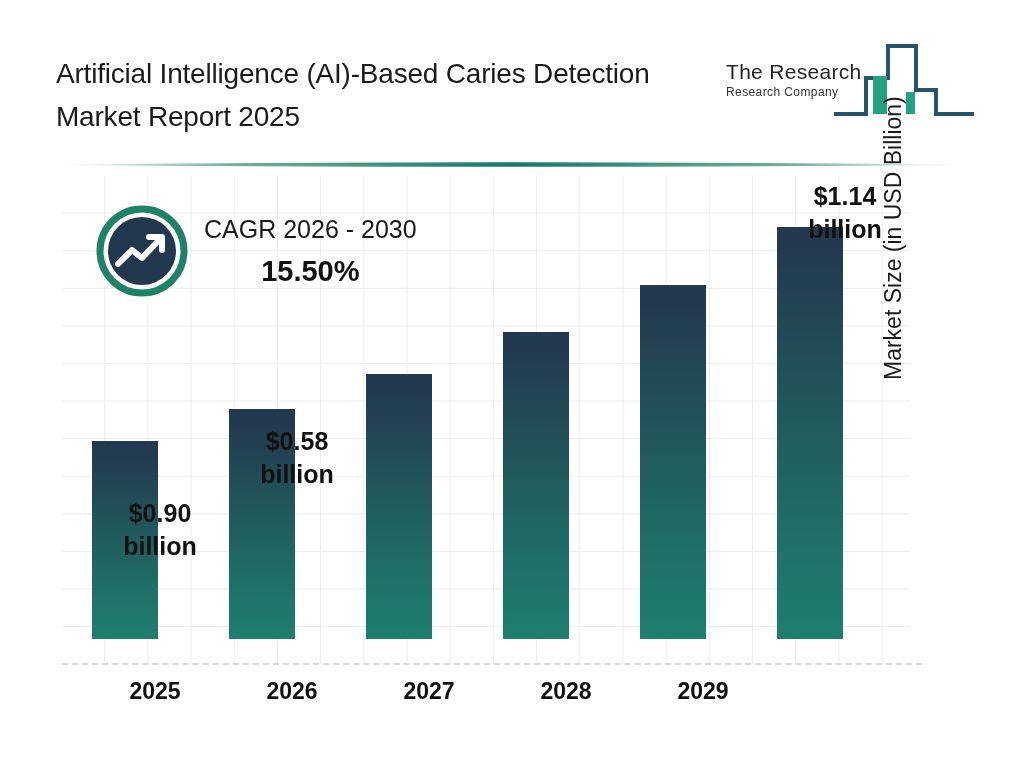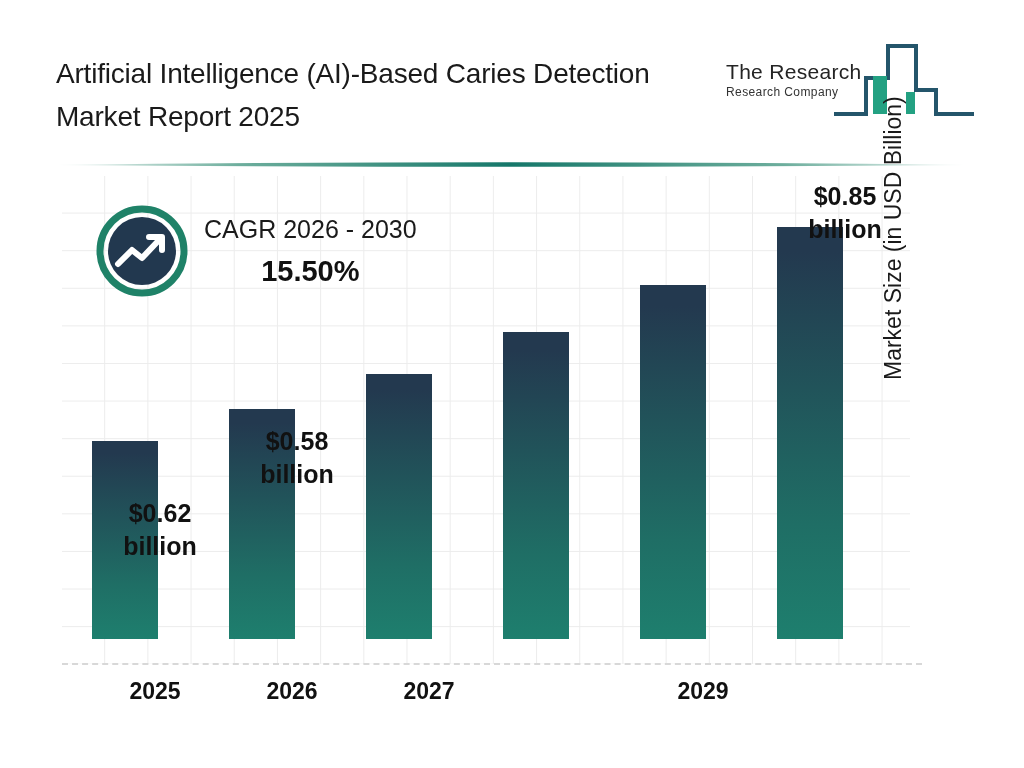--- a/index.html
+++ b/index.html
@@ -203,31 +203,32 @@
 
   <div class="bar" style="left: 30px; height: 197.972px; bottom: 25px;"></div>
   <div class="bar" style="left: 167px; height: 229.903px; bottom: 25px;"></div>
   <div class="bar" style="left: 304px; height: 265.028px; bottom: 25px;"></div>
   <div class="bar" style="left: 441px; height: 306.538px; bottom: 25px;"></div>
   <div class="bar" style="left: 578px; height: 354.434px; bottom: 25px;"></div>
   <div class="bar" style="left: 715px; height: 411.91px; bottom: 25px;"></div>
 </div>
 <div id="baseline"></div>
 
-<div class="bar-label" style="left:90px; top:497px;">$0.62
+<div class="bar-label" style="left:90px; top:497px;">$0.90
 billion</div>
 <div class="bar-label" style="left:227px; top:425px;">$0.58
 billion</div>
-<div class="bar-label" style="left:775px; top:180px;">$0.85
+<div class="bar-label" style="left:775px; top:180px;">$1.14
 billion</div>
 
 <div id="xaxis">
   <div class="xtick" style="left:33px;">2025</div>
   <div class="xtick" style="left:170px;">2026</div>
   <div class="xtick" style="left:307px;">2027</div>
+  <div class="xtick" style="left:444px;">2028</div>
   <div class="xtick" style="left:581px;">2029</div>
 </div>
 
 <div id="yaxis-title">Market Size (in USD Billion)</div>
 
 <div id="cagr-group">
   <div id="cagr-badge">
     <svg width="92" height="92" viewBox="0 0 92 92">
       <circle cx="46" cy="46" r="42" fill="none" stroke="#1f8268" stroke-width="7"></circle>
       <circle cx="46" cy="46" r="34" fill="#22384f"></circle>

